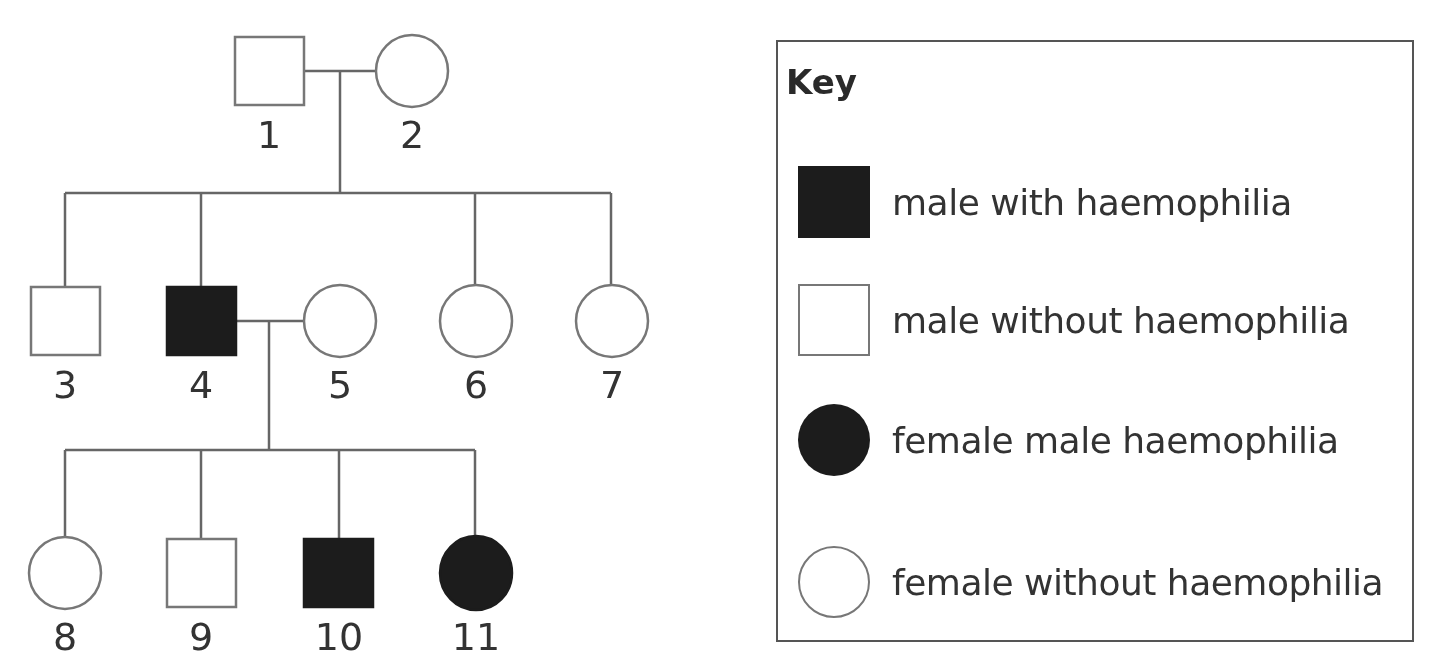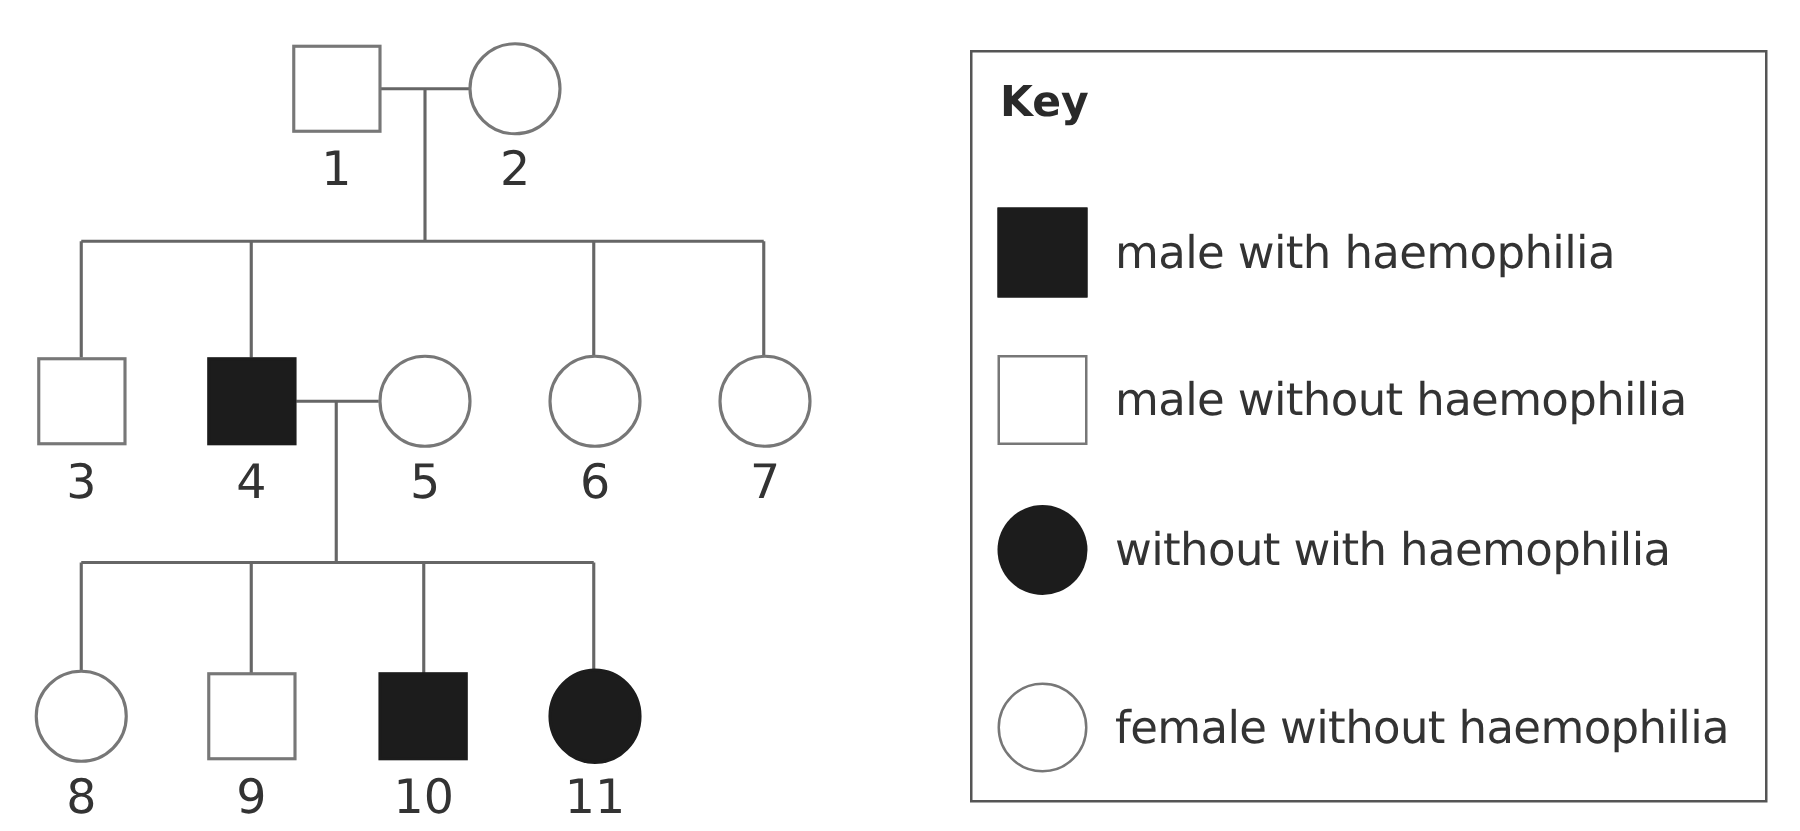--- a/index.html
+++ b/index.html
@@ -2,21 +2,21 @@
 <html><head>
 <meta charset="utf-8">
 <style>
   html, body { margin:0; padding:0; background:#ffffff; }
   body { width:1440px; height:665px; position:relative; overflow:hidden;
          font-family:"DejaVu Sans", sans-serif; color:#2a2a2a; }
   svg { position:absolute; left:0; top:0; }
   .label { font-family:"DejaVu Sans", sans-serif; font-size:38px; fill:#333; text-anchor:middle; }
   .key-box { position:absolute; left:776px; top:40px; width:638px; height:602px;
              border:2px solid #555; box-sizing:border-box; }
-  .key-title { position:absolute; left:22px; top:20px; font-weight:bold; font-size:34px; color:#2a2a2a; }
+  .key-title { position:absolute; left:8px; top:20px; font-weight:bold; font-size:34px; color:#2a2a2a; }
   .key-row { position:absolute; left:20px; height:76px; display:flex; align-items:center; }
   .key-sym { width:72px; height:72px; box-sizing:border-box; margin-right:22px; flex:none; }
   .sq-filled { background:#1c1c1c; border:2px solid #1c1c1c; }
   .sq-empty { background:#fff; border:2px solid #777; }
   .ci-filled { background:#1c1c1c; border-radius:50%; }
   .ci-empty { background:#fff; border:2px solid #777; border-radius:50%; }
   .key-text { font-size:36px; color:#333; white-space:nowrap; letter-spacing:-0.5px; }
 </style>
 </head>
 <body>
@@ -77,20 +77,20 @@
     <span class="key-text">male with haemophilia</span>
   </div>
 
   <div class="key-row" style="top:240px;">
     <div class="key-sym sq-empty"></div>
     <span class="key-text">male without haemophilia</span>
   </div>
 
   <div class="key-row" style="top:360px;">
     <div class="key-sym ci-filled"></div>
-    <span class="key-text">without with haemophilia</span>
+    <span class="key-text">female male haemophilia</span>
   </div>
 
   <div class="key-row" style="top:502px;">
     <div class="key-sym ci-empty"></div>
     <span class="key-text">female without haemophilia</span>
   </div>
 </div>
 
 </body></html>

